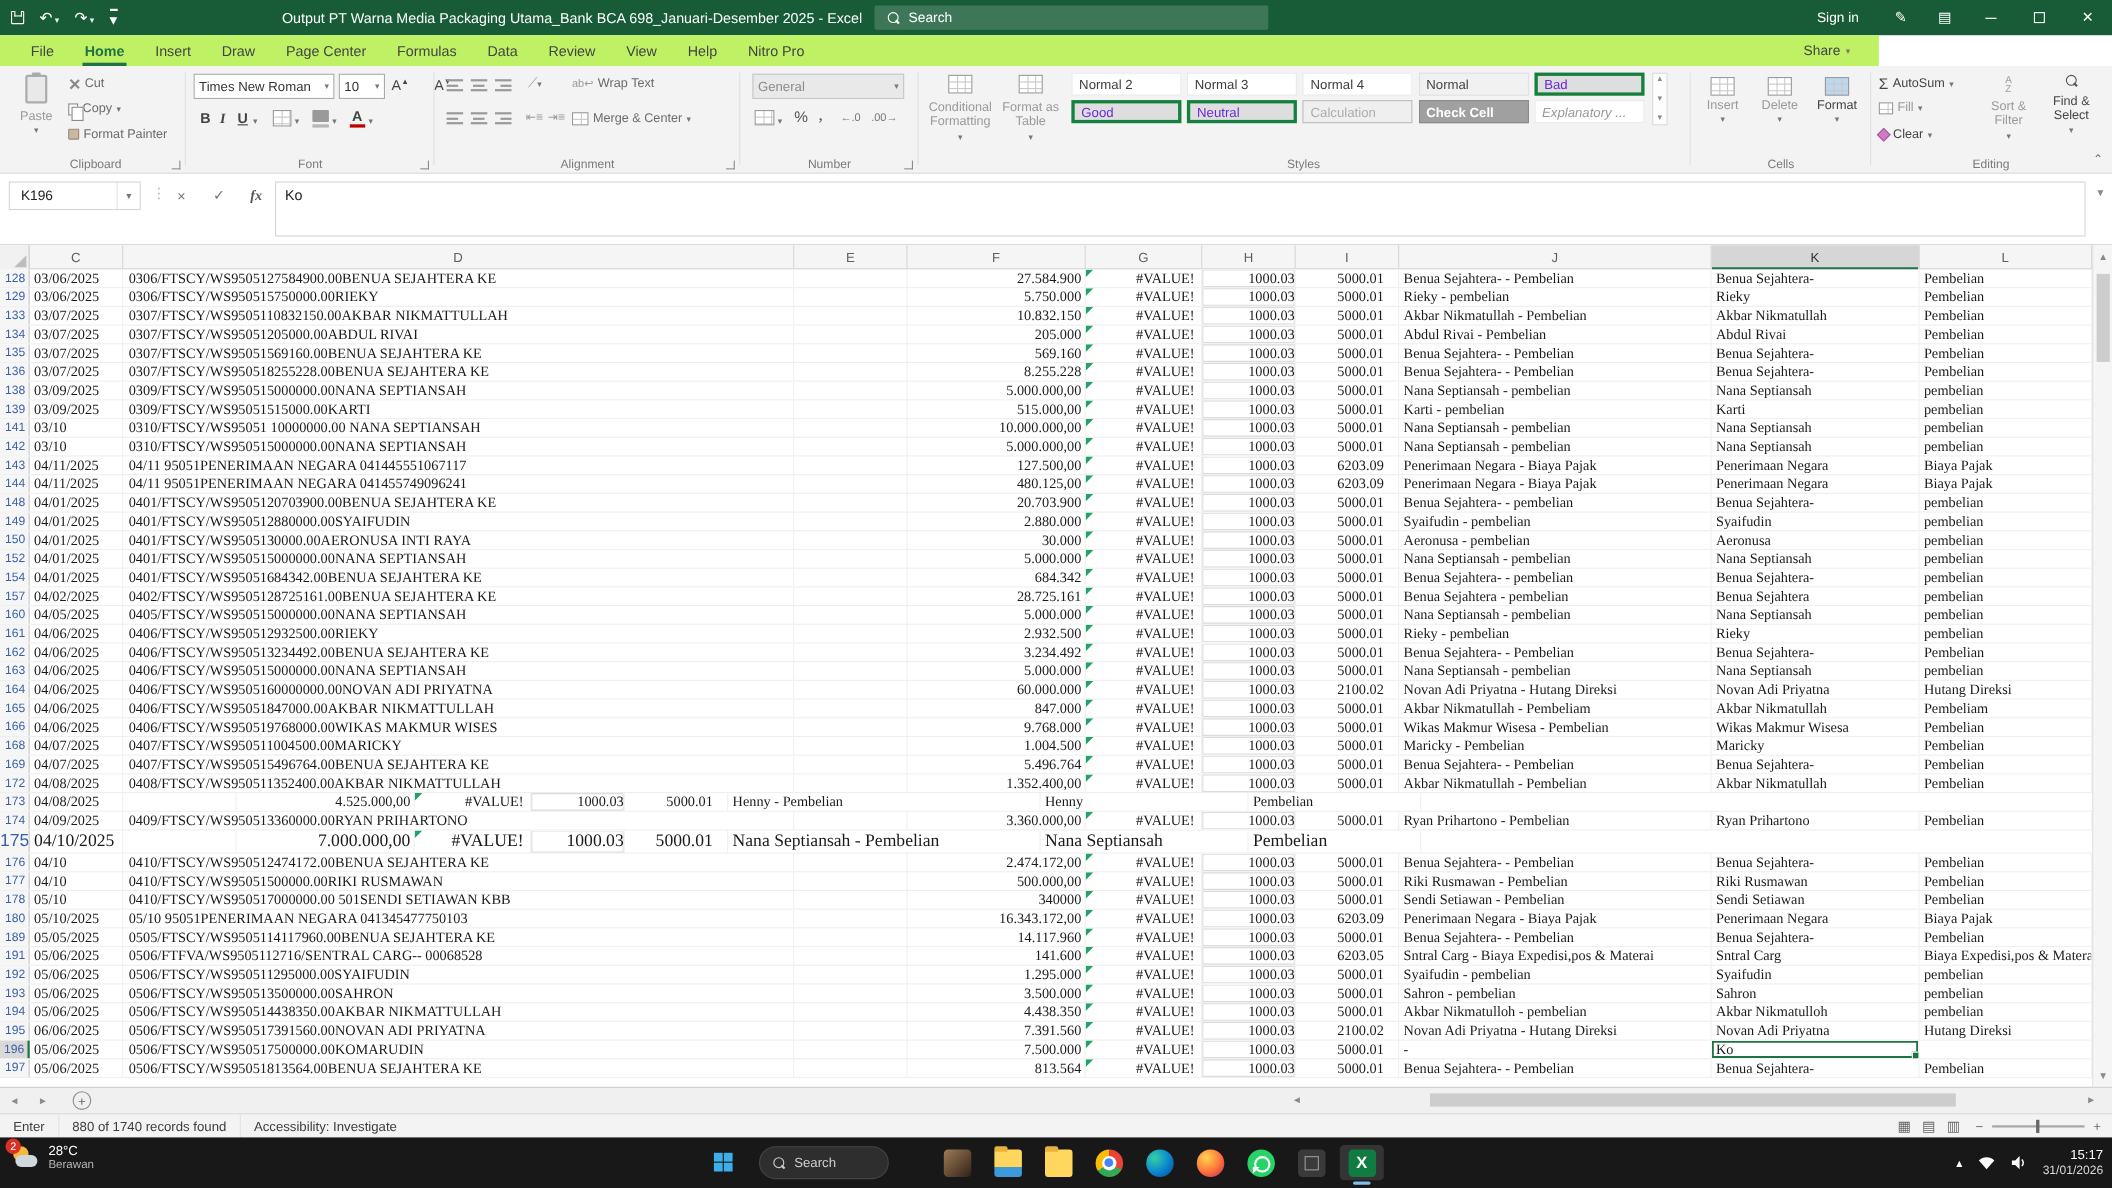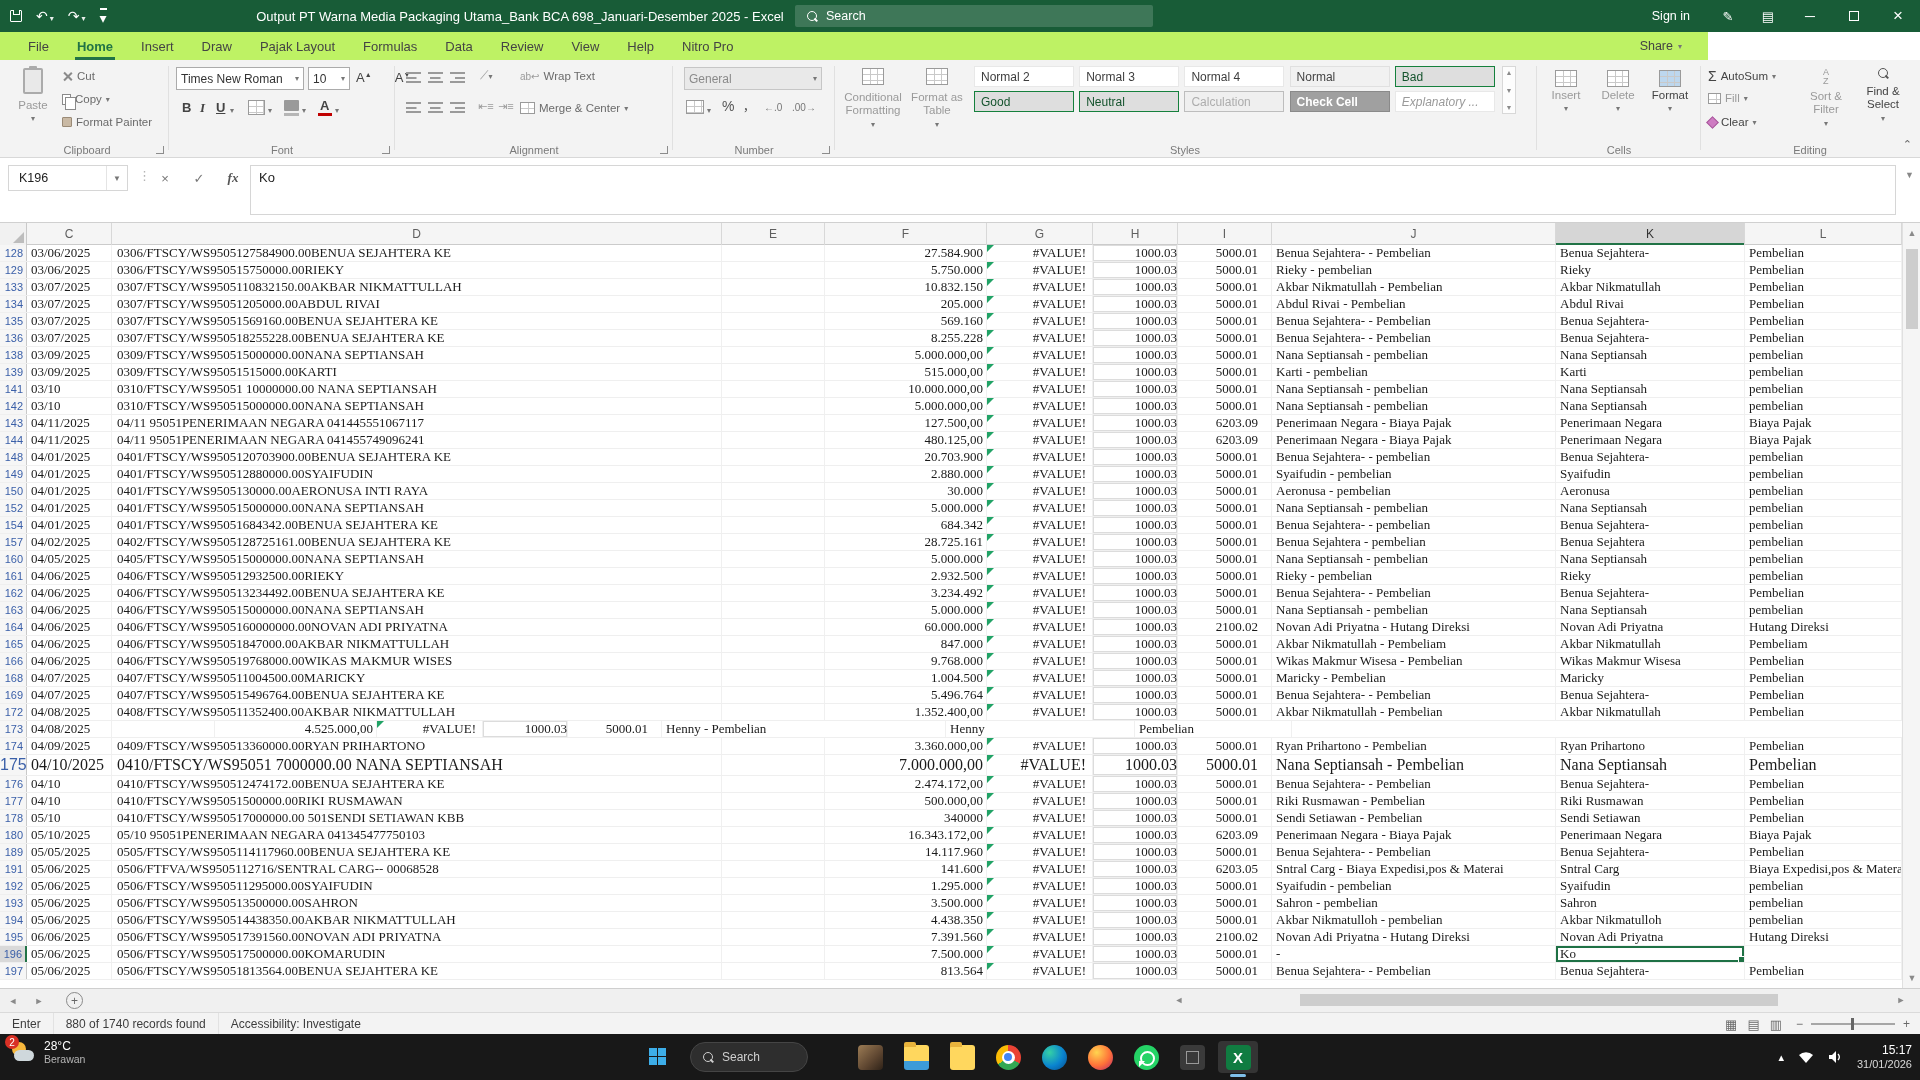--- a/index.html
+++ b/index.html
@@ -63,21 +63,21 @@
     linear-gradient(#9a9a9a,#9a9a9a) 2px 4.5px/70% 2px no-repeat,
     linear-gradient(#9a9a9a,#9a9a9a) 0 9px/100% 2px no-repeat}
   .barsic.r{background:
     linear-gradient(#9a9a9a,#9a9a9a) 0 0/100% 2px no-repeat,
     linear-gradient(#9a9a9a,#9a9a9a) 100% 4.5px/70% 2px no-repeat,
     linear-gradient(#9a9a9a,#9a9a9a) 0 9px/100% 2px no-repeat}
   .genbox{background:#E9E9E9;border:1px solid #C6C6C6;color:#8a8a8a}
   .sgcell{width:100px;height:21px;font-size:12px;display:flex;align-items:center;padding-left:6px;white-space:nowrap;overflow:hidden;color:#3d3d3d;background:#fff}
   .sg-plain{background:#fff;border:1px solid #E8E8E8}
   .sg-normal{background:#F1F1F1;border:1px solid #E0E0E0;color:#444}
-  .sg-dim{background:#DEDEDE;border:1px solid #15803d;color:#14532d}
+  .sg-dim{background:#DEDEDE;border:3px solid #15803d;color:#6d28d9}
   .sg-calc{background:#EFEFEF;border:1px solid #BDBDBD;color:#ADADAD}
   .sg-check{background:#A0A0A0;border:1px solid #8a8a8a;color:#fff;font-weight:bold}
   .sg-expl{background:#fff;border:1px solid #E8E8E8;color:#9a9a9a;font-style:italic}
   .minigrid{display:inline-block;width:22px;height:17px;border:1px solid #9a9a9a;background:
      linear-gradient(#c9c9c9,#c9c9c9) 0 5px/100% 1px no-repeat,
      linear-gradient(#c9c9c9,#c9c9c9) 0 11px/100% 1px no-repeat,
      linear-gradient(#c9c9c9,#c9c9c9) 7px 0/1px 100% no-repeat,
      linear-gradient(#c9c9c9,#c9c9c9) 14px 0/1px 100% no-repeat;background-color:#fff}
   .cellbtn{position:absolute;width:48px;text-align:center;color:#9a9a9a}
   .cellbtn.en{color:#444}
@@ -209,21 +209,21 @@
     <span class="winbtn" style="font-size:17px">×</span>
   </div>
 </div>
 
 <div class="tabsrow">
   <div class="rtabs" id="rtabs">
       <span class="rtab">File</span>
       <span class="rtab active">Home</span>
       <span class="rtab">Insert</span>
       <span class="rtab">Draw</span>
-      <span class="rtab">Pajak Layout</span>
+      <span class="rtab">Page Center</span>
       <span class="rtab">Formulas</span>
       <span class="rtab">Data</span>
       <span class="rtab">Review</span>
       <span class="rtab">View</span>
       <span class="rtab">Help</span>
       <span class="rtab">Nitro Pro</span>
     </div>
   <div class="share">
     <span>Share</span>
       <span class="car">▾</span>
@@ -812,21 +812,20 @@
       <div class="cell cg">#VALUE!</div>
       <div class="cell ch">1000.03</div>
       <div class="cell ci">5000.01</div>
       <div class="cell cj">Ryan Prihartono - Pembelian</div>
       <div class="cell ck">Ryan Prihartono</div>
       <div class="cell cl">Pembelian</div>
     </div>
     <div class="row big">
       <div class="cell gut">175</div>
       <div class="cell cc">04/10/2025</div>
-      <div class="cell cd">0410/FTSCY/WS95051 7000000.00 NANA SEPTIANSAH</div>
       <div class="cell ce"></div>
       <div class="cell cf">7.000.000,00</div>
       <div class="cell cg">#VALUE!</div>
       <div class="cell ch">1000.03</div>
       <div class="cell ci">5000.01</div>
       <div class="cell cj">Nana Septiansah - Pembelian</div>
       <div class="cell ck">Nana Septiansah</div>
       <div class="cell cl">Pembelian</div>
     </div>
     <div class="row">

